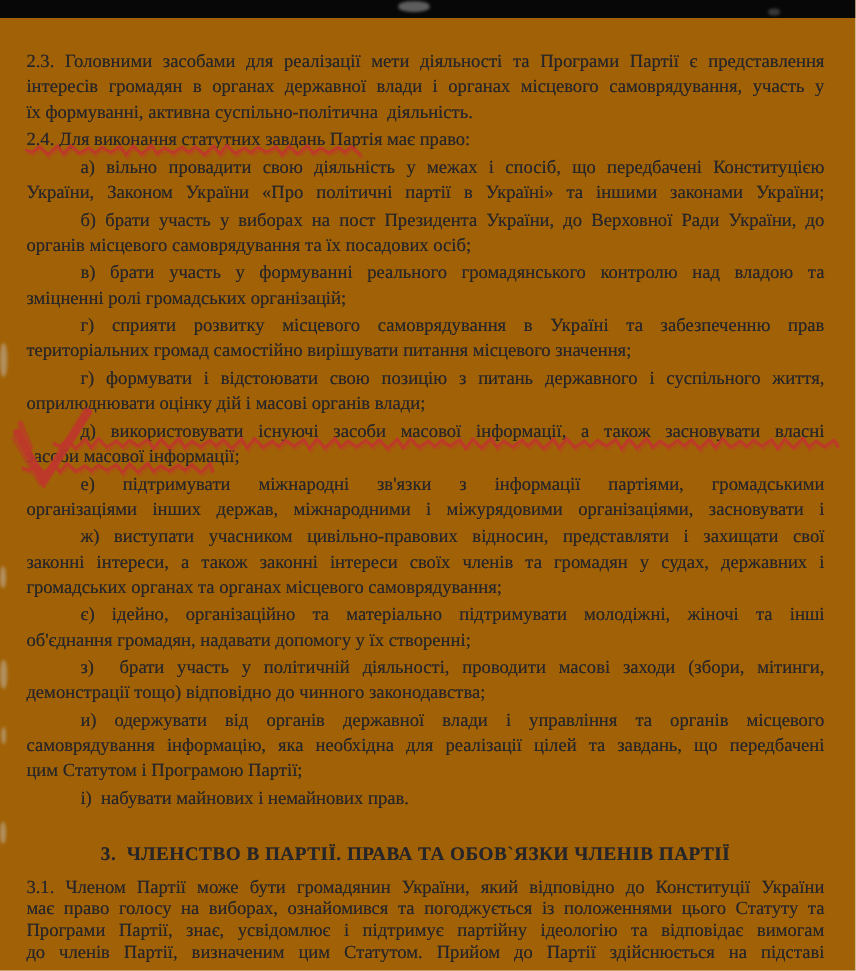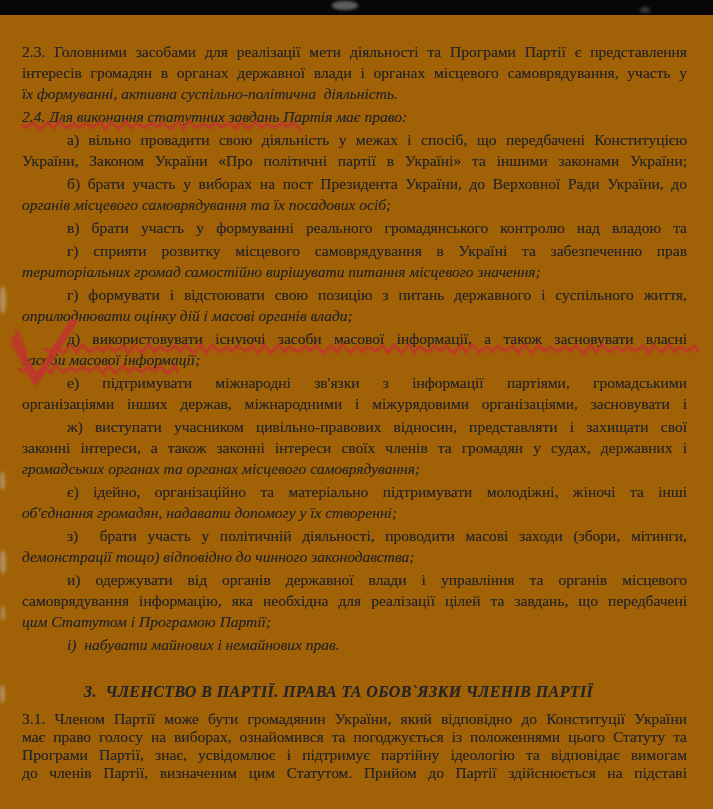--- a/index.html
+++ b/index.html
@@ -14,21 +14,21 @@
   .para{position:relative;margin:2px 0 0 0;}
   .para:first-child{margin-top:0;}
   .para.heading{margin:26px 0 8px 30px;font-weight:bold;}
   .para.heading .ln{font-size:16px;letter-spacing:.4px;text-align-last:left;margin-left:32px;}
   .para.tight .ln{line-height:18px;}
   .ln{
     font-size:15.5px;line-height:21px;white-space:pre-wrap;
     text-align:justify;text-align-last:justify;
     text-shadow:0 0 .4px rgba(20,20,30,.55);
   }
-  .ln.noj{text-align-last:left;font-style:italic;}
+  .ln.noj{text-align-last:left;}
   .ln.ind{padding-left:45px;}
   .mark{position:absolute;overflow:visible;pointer-events:none;}
   .smudge{position:absolute;background:#c6c6c6;filter:blur(1.5px);border-radius:45%;opacity:.45;}
 </style>
 </head>
 <body>
 
 <div class="page">
   <div class="topbar"></div>
 
@@ -56,20 +56,21 @@
       <div class="para">
         <div class="ln ind">а) вільно провадити свою діяльність у межах і спосіб, що передбачені Конституцією</div>
         <div class="ln">України, Законом України «Про політичні партії в Україні» та іншими законами України;</div>
       </div>
       <div class="para">
         <div class="ln ind">б) брати участь у виборах на пост Президента України, до Верховної Ради України, до</div>
         <div class="ln noj">органів місцевого самоврядування та їх посадових осіб;</div>
       </div>
       <div class="para">
         <div class="ln ind">в) брати участь у формуванні реального громадянського контролю над владою та</div>
+        <div class="ln noj">зміцненні ролі громадських організацій;</div>
       </div>
       <div class="para">
         <div class="ln ind">г) сприяти розвитку місцевого самоврядування в Україні та забезпеченню прав</div>
         <div class="ln noj">територіальних громад самостійно вирішувати питання місцевого значення;</div>
       </div>
       <div class="para">
         <div class="ln ind">г) формувати і відстоювати свою позицію з питань державного і суспільного життя,</div>
         <div class="ln noj">оприлюднювати оцінку дій і масові органів влади;</div>
       </div>
       <div class="para">

